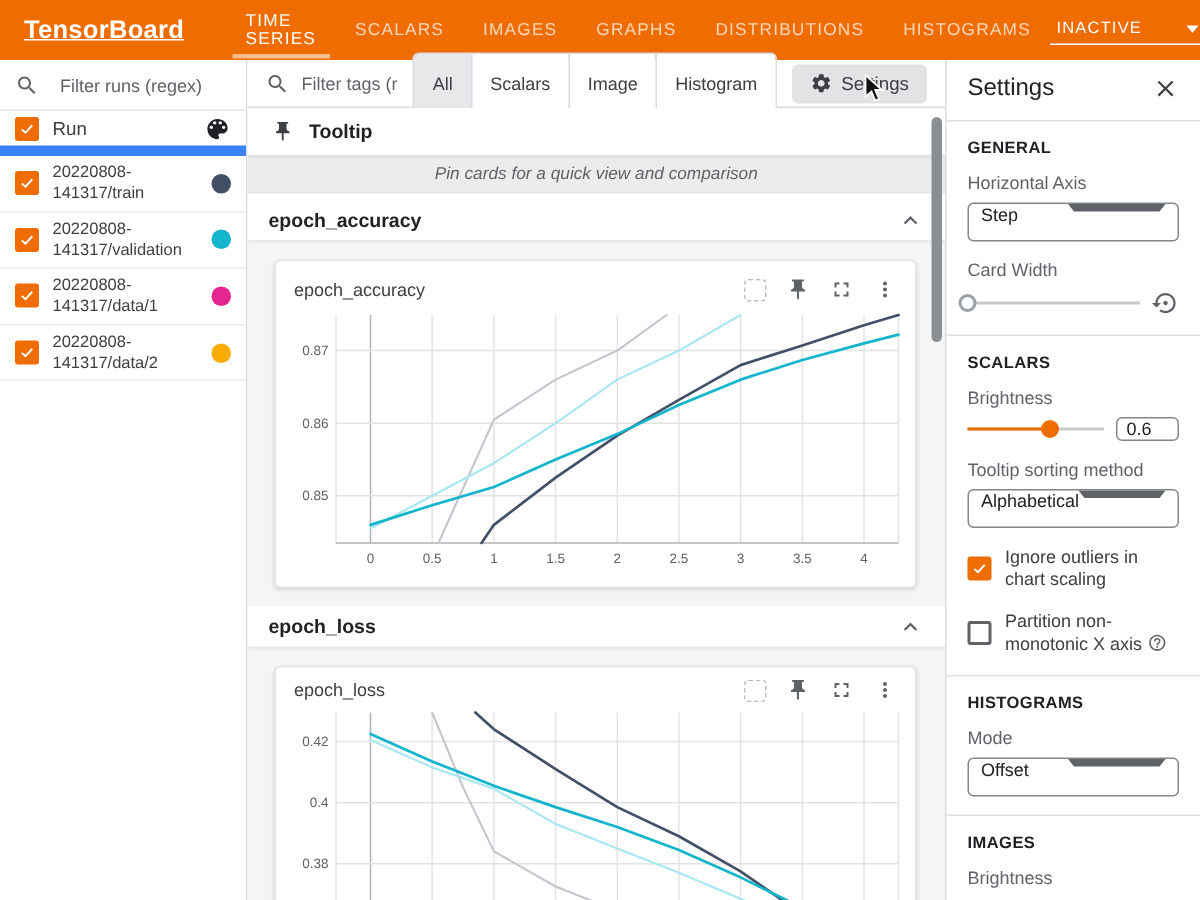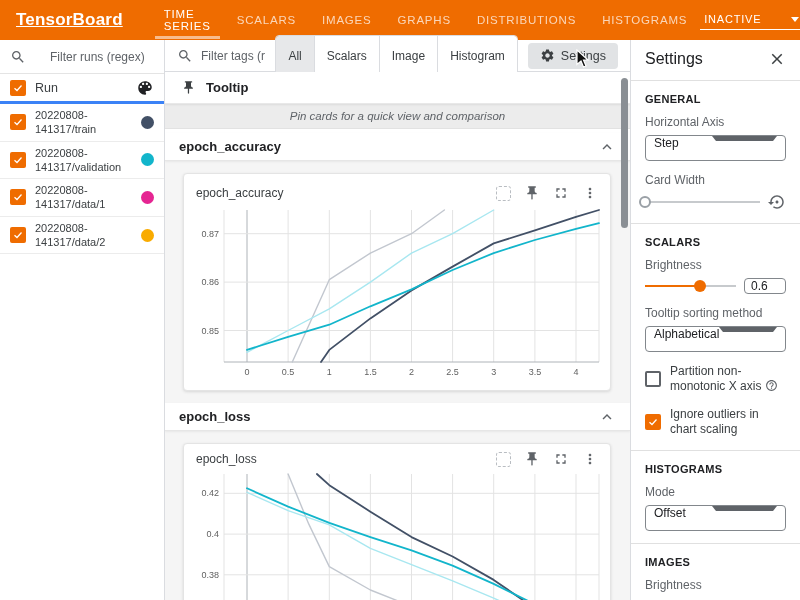--- a/index.html
+++ b/index.html
@@ -18,26 +18,26 @@
   .topbar-right { margin-left:auto; display:flex; align-items:center; gap:14px; padding-right:10px; }
   .status-select { display:flex; align-items:center; gap:30px; border-bottom:1px solid #fff; padding:3px 2px 4px 4px; min-width:92px; }
   .status-select span { font-size:11px; font-weight:500; letter-spacing:.8px; }
   .caret-down-w { width:0; height:0; border-left:4px solid transparent; border-right:4px solid transparent; border-top:5px solid #fff; }
 
   
   .body { flex:1; display:flex; min-height:0; }
 
   
   .sidebar { width:165px; flex:none; border-right:1px solid #dadce0; display:flex; flex-direction:column; background:#fff; }
-  .search-row { height:34px; display:flex; align-items:center; gap:24px; padding:0 10px; border-bottom:1px solid #e4e4e4; }
+  .search-row { height:34px; display:flex; align-items:center; gap:14px; padding:0 10px; border-bottom:1px solid #e4e4e4; }
   .search-icon-svg { width:16px; height:16px; fill:#5f6368; flex:none; }
   .ghost-input { border:none; outline:none; font-size:12px; color:#202124; width:100%; background:transparent;
     font-family:"Liberation Sans", sans-serif; }
   .ghost-input::placeholder { color:#5f6368; }
-  .run-head { height:30px; display:flex; align-items:center; gap:9px; padding:0 10px; border-bottom:3px solid #3b82f6; }
+  .run-head { height:30px; display:flex; align-items:center; gap:9px; padding:0 10px; border-bottom:7px solid #3b82f6; }
   .run-head .lbl { font-size:12.5px; color:#3c4043; flex:1; }
   .run-row { display:flex; align-items:center; gap:9px; padding:4px 10px; border-bottom:1px solid #ececec; min-height:32px; }
   .run-name { flex:1; font-size:11px; color:#3c4043; line-height:1.3; word-break:break-all; }
   .cbx { width:16px; height:16px; border-radius:2px; flex:none; display:flex; align-items:center; justify-content:center; cursor:pointer; }
   .cbx.on { background:#ef6c00; }
   .cbx.off { background:#fff; border:2px solid #5f6368; }
   .cbx svg { width:12px; height:12px; stroke:#fff; stroke-width:2.5; fill:none; }
   .dot { width:13px; height:13px; border-radius:50%; flex:none; }
   .palette-svg { width:18px; height:18px; fill:#202124; flex:none; }
 
@@ -389,34 +389,34 @@
             <div class="knob" style="left: calc(60% - 6px);"></div>
         </div>
         <input class="val-input" value="0.6" style="">
       </div>
       <div class="fld-label">Tooltip sorting method</div>
       <div class="dropdown">
         <span>Alphabetical</span>
         <span class="caret-down-g"></span>
       </div>
       <div class="chk-row">
+        <span class="cbx on">
+            <svg viewBox="0 0 24 24">
+              <polyline points="5,12.5 10,17 19,7"></polyline>
+            </svg>
+          </span>
+        <span class="lbl">Ignore outliers in chart scaling</span>
+      </div>
+      <div class="chk-row">
         <span class="cbx off"></span>
         <span class="lbl"><span>Partition non-monotonic X axis</span>
           <svg class="help-sm" viewBox="0 0 24 24" style="vertical-align:-2px;">
               <path d="M11 18h2v-2h-2v2zm1-16C6.48 2 2 6.48 2 12s4.48 10 10 10 10-4.48 10-10S17.52 2 12 2zm0 18c-4.41 0-8-3.59-8-8s3.59-8 8-8 8 3.59 8 8-3.59 8-8 8zm0-14c-2.21 0-4 1.79-4 4h2c0-1.1.9-2 2-2s2 .9 2 2c0 2-3 1.75-3 5h2c0-2.25 3-2.5 3-5 0-2.21-1.79-4-4-4z"></path>
             </svg>
         </span>
-      </div>
-      <div class="chk-row">
-        <span class="cbx on">
-            <svg viewBox="0 0 24 24">
-              <polyline points="5,12.5 10,17 19,7"></polyline>
-            </svg>
-          </span>
-        <span class="lbl">Ignore outliers in chart scaling</span>
       </div>
       <div class="divider"></div>
 
       <div class="sec-label">HISTOGRAMS</div>
       <div class="fld-label">Mode</div>
       <div class="dropdown">
         <span>Offset</span>
         <span class="caret-down-g"></span>
       </div>
       <div class="divider"></div>

